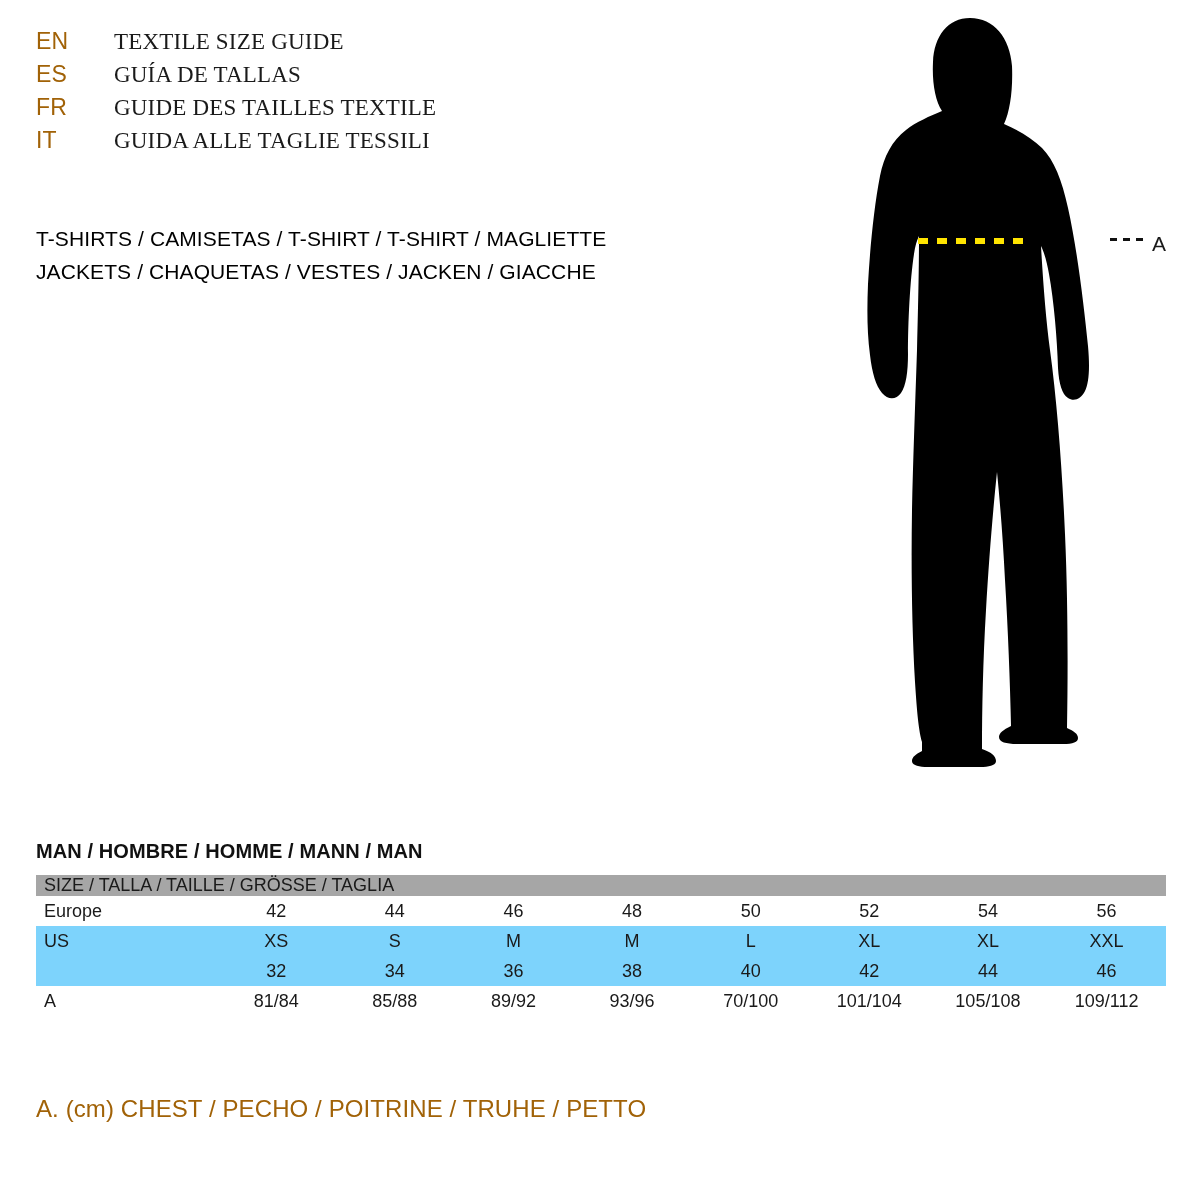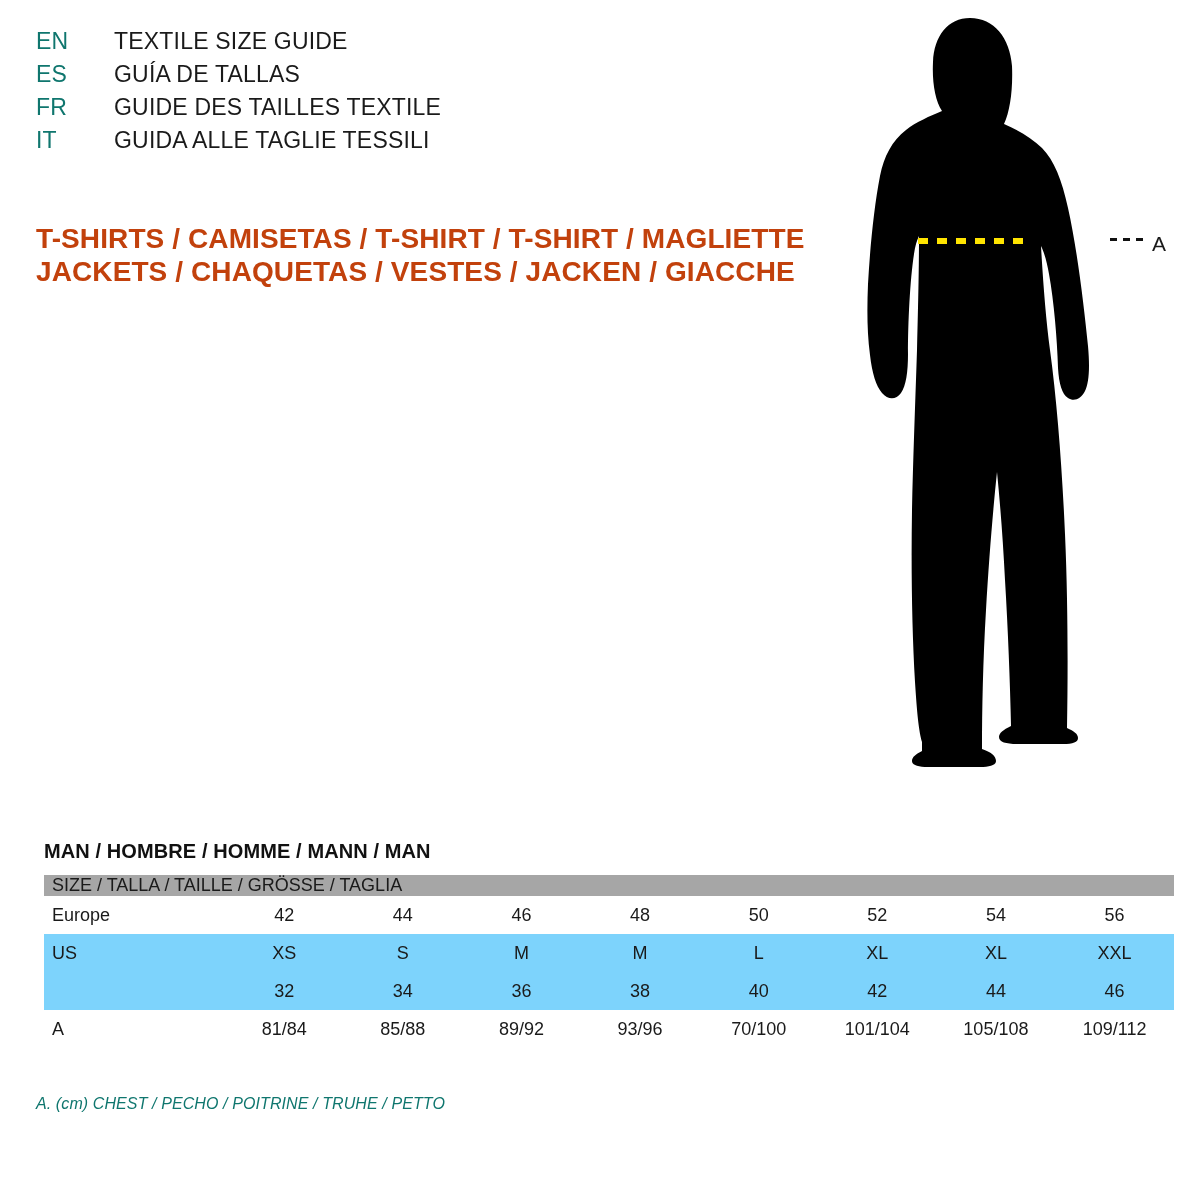--- a/index.html
+++ b/index.html
@@ -26,41 +26,42 @@
   }
   .lang-row {
     display: flex;
     align-items: baseline;
     height: 33px;
   }
   .lang-code {
     width: 78px;
     font-size: 23px;
     letter-spacing: 0.2px;
-    color: #0f766e;
+    color: #a16207;
   }
   .lang-text {
     font-size: 23px;
     letter-spacing: 0.2px;
     color: #1a1a1a;
+    font-family: Liberation Serif, serif;
   }
 
   
   #categories {
     position: absolute;
     left: 36px;
     top: 222px;
     width: 780px;
   }
   .category-line {
-    font-size: 28px;
-    font-weight: bold;
+    font-size: 21px;
+    font-weight: normal;
     letter-spacing: 0.1px;
     line-height: 33px;
-    color: #c2410c;
+    color: #000000;
     white-space: nowrap;
   }
 
   
   #figure-area {
     position: absolute;
     left: 820px;
     top: 10px;
     width: 370px;
     height: 790px;
@@ -79,42 +80,42 @@
     left: 290px;
     top: 228px;
     width: 34px;
     height: 3px;
     background: repeating-linear-gradient(to right, #111 0 7px, transparent 7px 13px);
   }
 
   
   #table-section {
     position: absolute;
-    left: 44px;
+    left: 36px;
     top: 840px;
     width: 1130px;
   }
   #table-title {
     font-size: 20px;
     font-weight: bold;
     letter-spacing: 0.1px;
     color: #111;
     margin-bottom: 12px;
   }
   table {
     border-collapse: collapse;
     width: 1130px;
     table-layout: fixed;
   }
   th, td {
     font-size: 18px;
     font-weight: normal;
     color: #1a1a1a;
     padding: 0;
-    height: 38px;
+    height: 30px;
     vertical-align: middle;
   }
   .hdr-row th {
     background: #a6a6a6;
     text-align: left;
     padding-left: 8px;
     font-weight: normal;
     font-size: 18px;
     color: #1a1a1a;
     height: 15px;
@@ -127,24 +128,23 @@
   .cell {
     text-align: center;
   }
   .row-light { background: #ffffff; }
   .row-grey  { background: #7dd3fc; }
 
   #footnote {
     position: absolute;
     left: 36px;
     top: 1095px;
-    font-size: 16px;
-    color: #0f766e;
+    font-size: 24px;
+    color: #a16207;
     letter-spacing: 0.1px;
-    font-style: italic;
   }
 </style>
 </head>
 <body>
 
 <div id="lang-block">
   <div class="lang-row">
     <span class="lang-code">EN</span>
     <span class="lang-text">TEXTILE SIZE GUIDE</span>
   </div>

